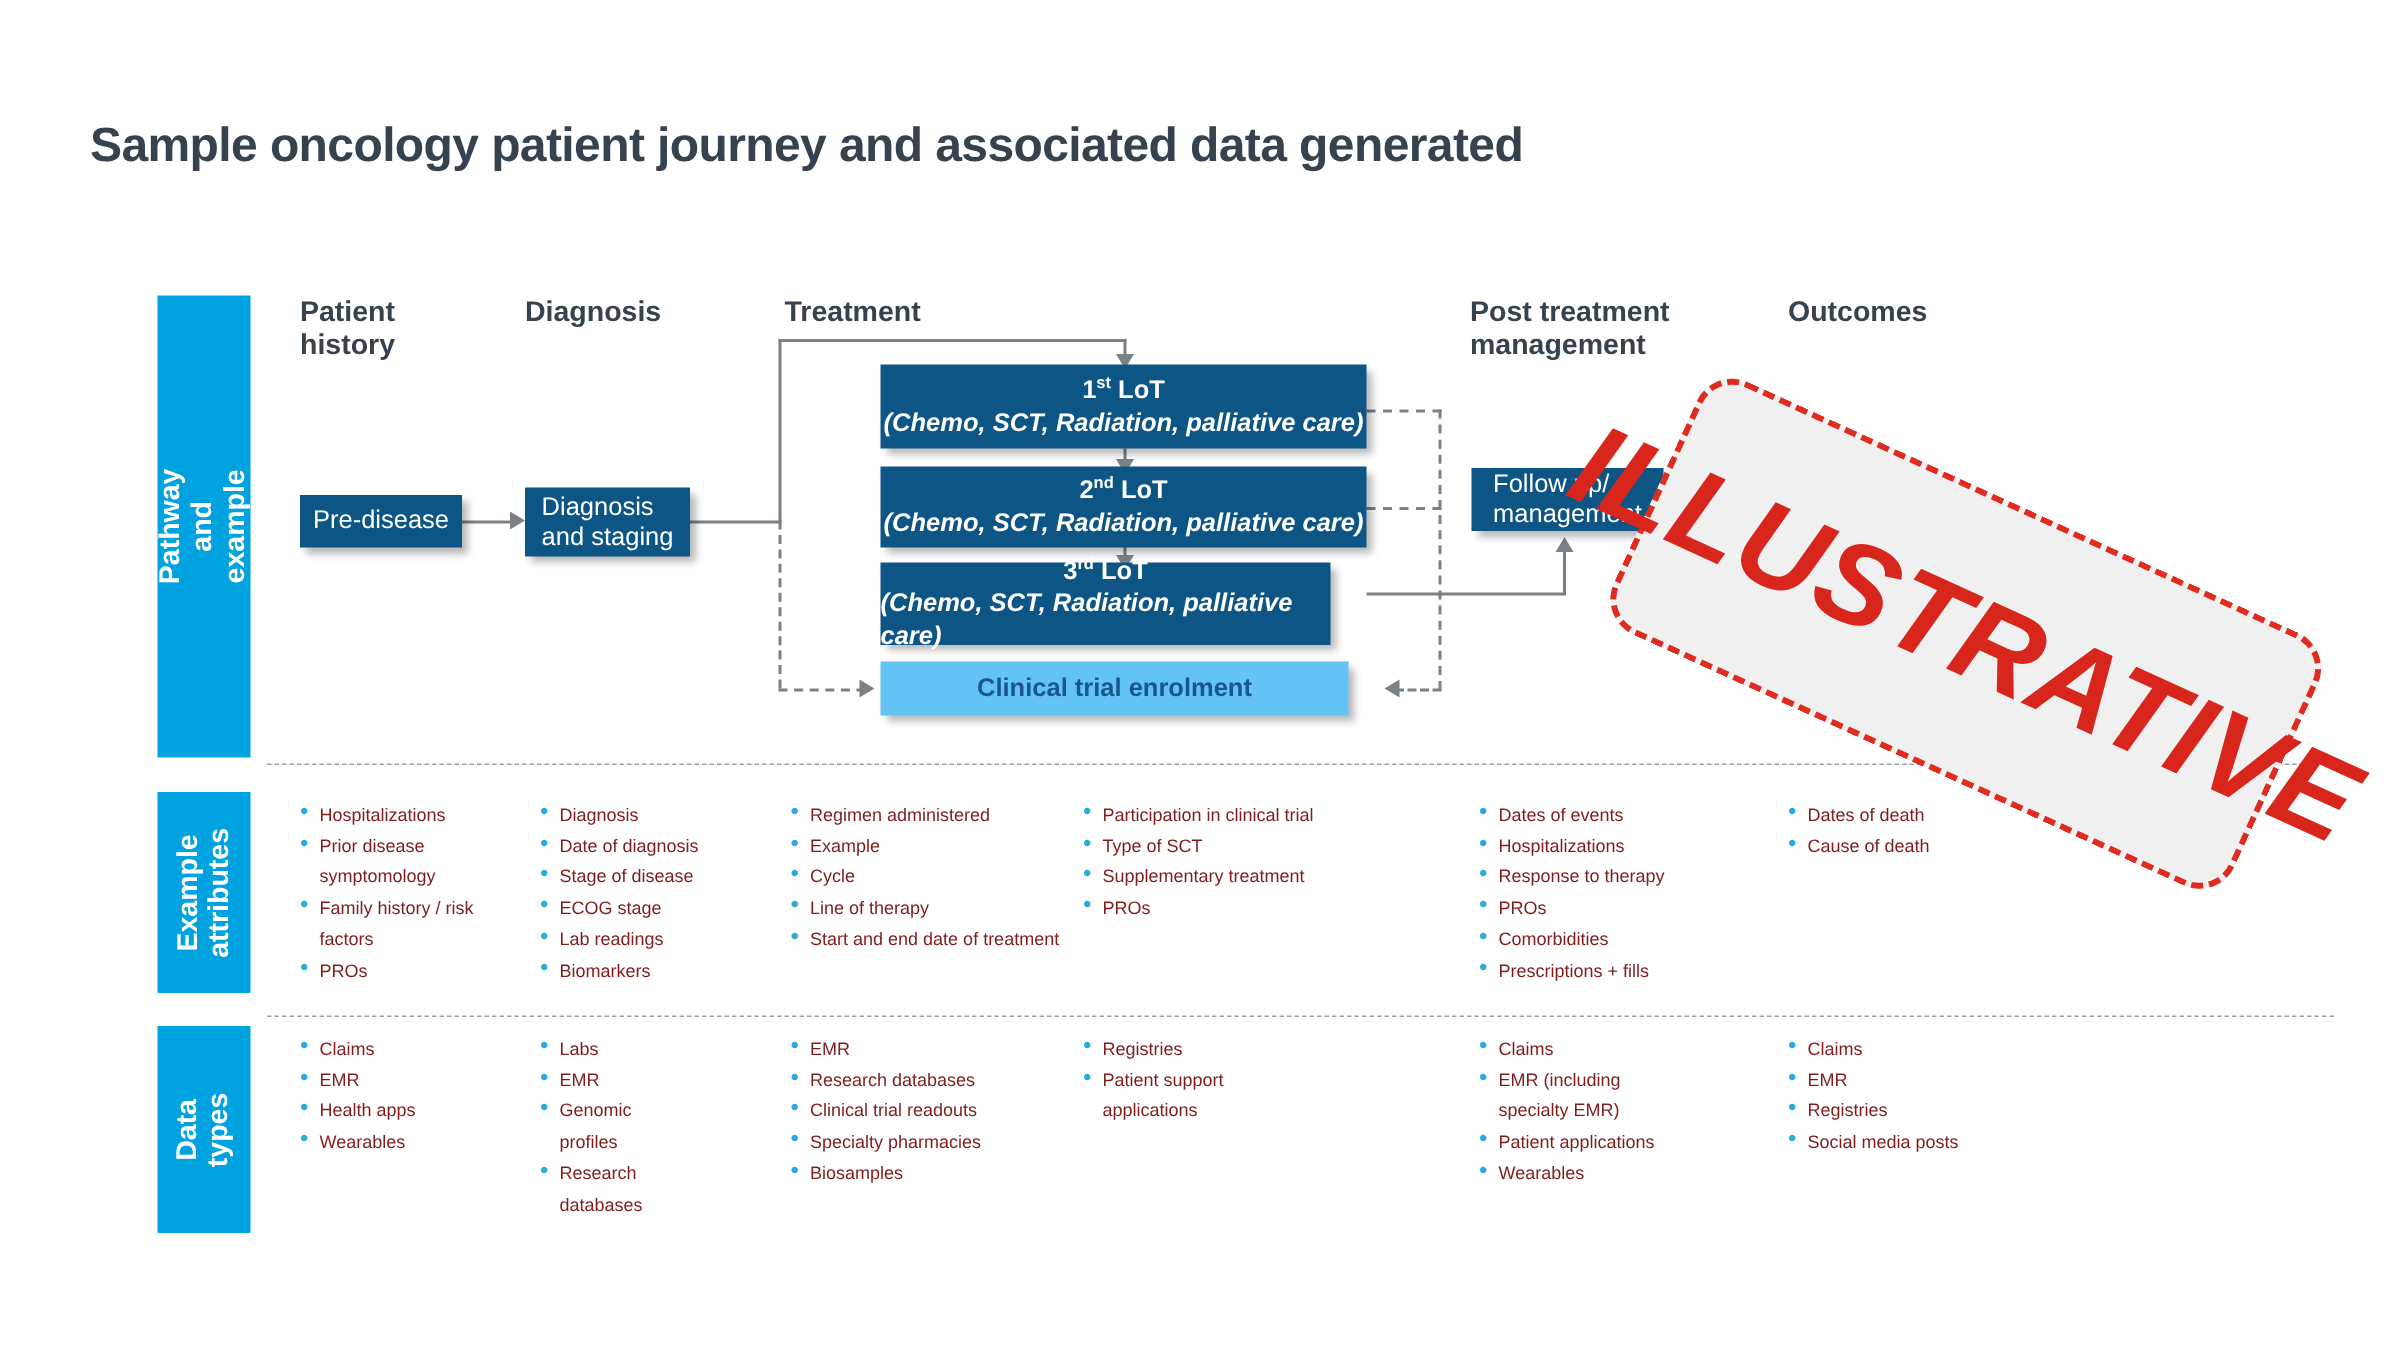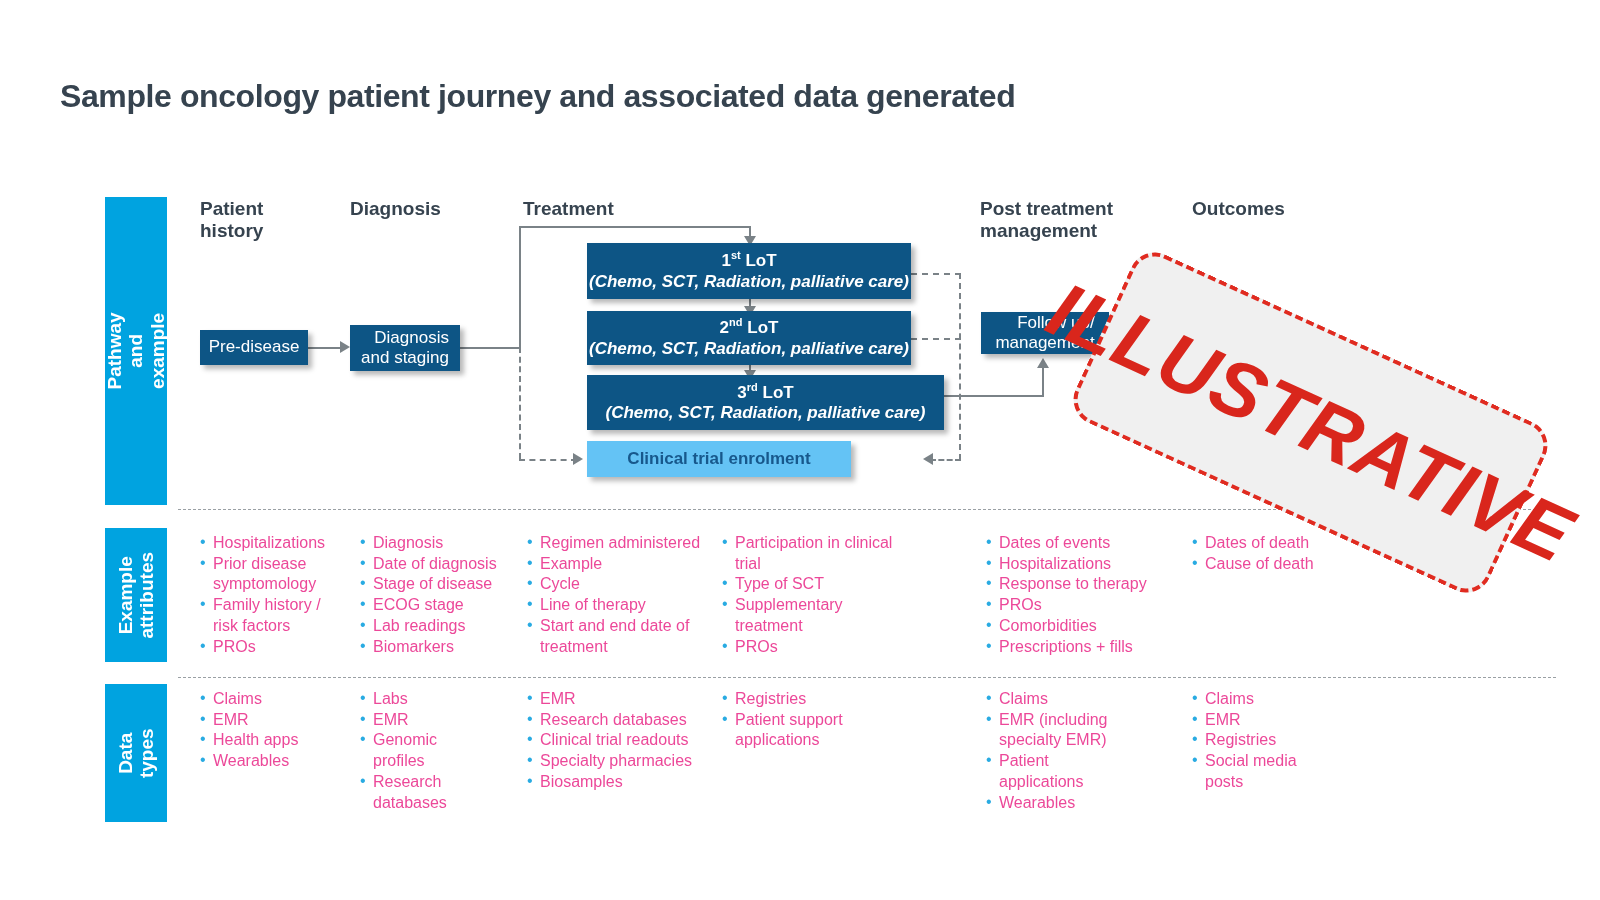--- a/index.html
+++ b/index.html
@@ -40,21 +40,21 @@
     position:absolute;font-weight:bold;font-size:19px;color:#36434f;
     line-height:1.15;white-space:pre-line;
   }
 
   
   .box{
     position:absolute;box-sizing:border-box;
     background:#0d5585;color:#ffffff;
     box-shadow:4px 4px 5px rgba(0,0,0,0.28);
     display:flex;flex-direction:column;align-items:center;justify-content:center;
-    text-align:right;font-size:17px;line-height:1.2;
+    text-align:left;font-size:17px;line-height:1.2;
   }
   .box .l1{white-space:pre-line;}
   .box.lot{padding:0;justify-content:center;}
   .lot .lot-title{font-weight:bold;font-size:17px;line-height:1.25;}
   .lot .lot-title sup{font-size:11px;vertical-align:super;font-weight:bold;}
   .lot .lot-sub{font-style:italic;font-weight:bold;font-size:17px;line-height:1.3;}
   .box.trial{
     background:#64c3f5;color:#17588c;font-weight:bold;font-size:17px;
   }
 
@@ -67,21 +67,21 @@
   .arrow{position:absolute;width:0;height:0;}
   .arrow.right{border-left:10px solid #7a8287;border-top:6px solid transparent;border-bottom:6px solid transparent;}
   .arrow.left {border-right:10px solid #7a8287;border-top:6px solid transparent;border-bottom:6px solid transparent;}
   .arrow.down {border-top:10px solid #7a8287;border-left:6px solid transparent;border-right:6px solid transparent;}
   .arrow.up   {border-bottom:10px solid #7a8287;border-left:6px solid transparent;border-right:6px solid transparent;}
 
   
   .sep{position:absolute;height:0;border-top:1px dashed #9aa0a4;}
 
   
-  .blist{position:absolute;font-size:16px;line-height:20.7px;color:#ec4899;}
+  .blist{position:absolute;font-size:12px;line-height:20.7px;color:#7f1d1d;}
   .blist .bi{
     position:relative;padding-left:13px;margin-bottom:0px;
   }
   .blist .bi:before{
     content:"\2022";position:absolute;left:0;top:-1px;
     color:#29abe2;font-size:16px;line-height:20.7px;
   }
 
   
   .stamp{
@@ -173,28 +173,28 @@
     <div class="lot-sub">(Chemo, SCT, Radiation, palliative care)</div>
   </div>
 
   <div class="box lot" style="left:587px;top:311px;width:324px;height:54px;">
     <div class="lot-title">
       <span>2</span><sup>nd</sup>&nbsp;<span>LoT</span>
     </div>
     <div class="lot-sub">(Chemo, SCT, Radiation, palliative care)</div>
   </div>
 
-  <div class="box lot" style="left:587px;top:375px;width:357px;height:55px;">
+  <div class="box lot" style="left:587px;top:375px;width:300px;height:55px;">
     <div class="lot-title">
       <span>3</span><sup>rd</sup>&nbsp;<span>LoT</span>
     </div>
     <div class="lot-sub">(Chemo, SCT, Radiation, palliative care)</div>
   </div>
 
-  <div class="box trial" style="left:587px;top:441px;width:264px;height:36px;">
+  <div class="box trial" style="left:587px;top:441px;width:312px;height:36px;">
     <div class="l1">Clinical trial enrolment</div>
   </div>
 
   <div class="box" style="left:981px;top:312px;width:128px;height:42px;">
     <div class="l1">Follow up/
 management</div>
   </div>
 
   <div class="box" style="left:1192px;top:325px;width:126px;height:46px;">
     <div class="l1">Survival/

